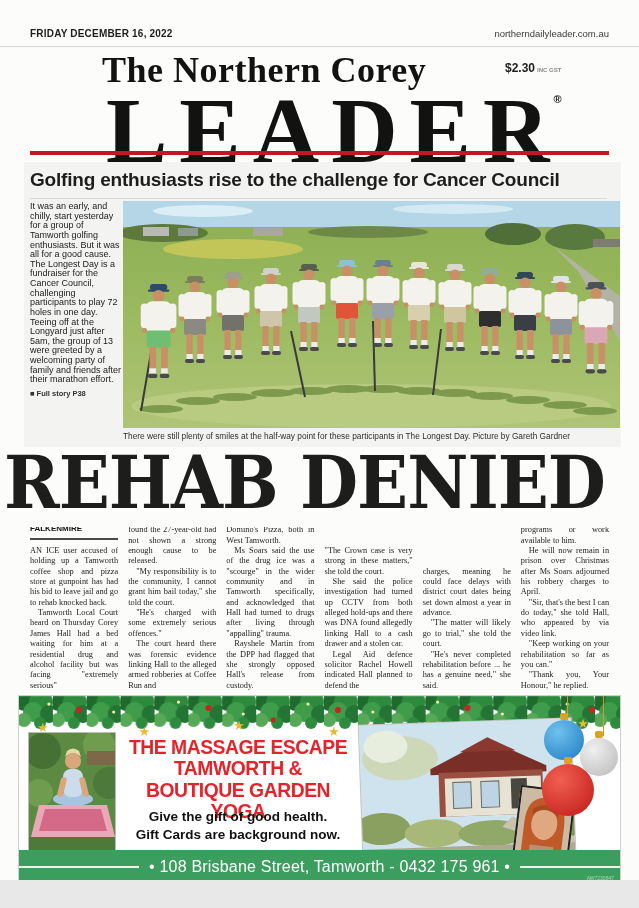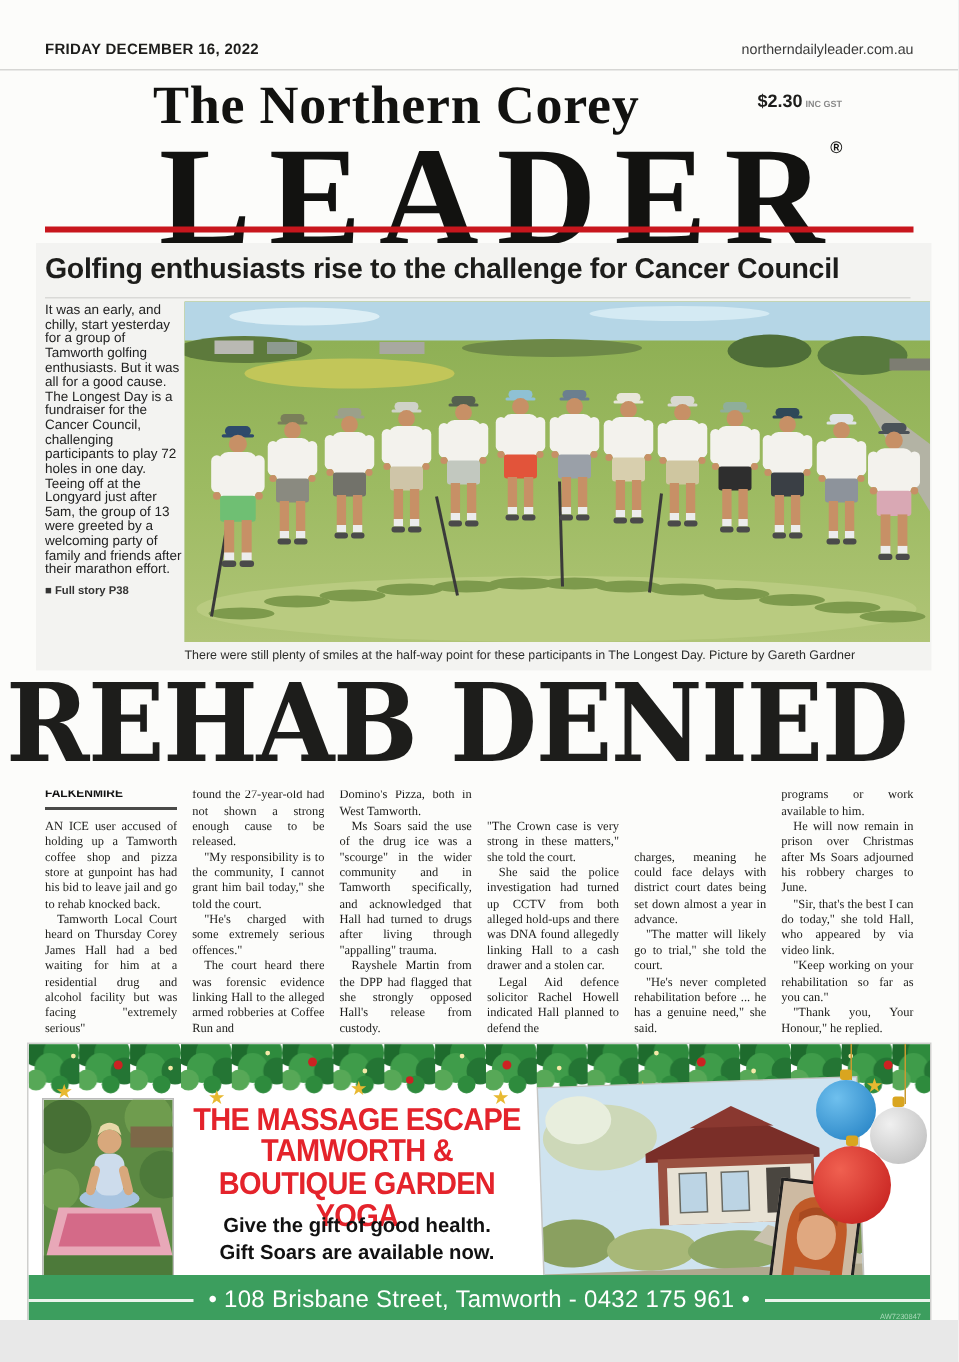--- a/index.html
+++ b/index.html
@@ -66,21 +66,21 @@
     font-weight:bold; font-size:13.5px; line-height:1.35; color:#111; }
   .house-photo { position:absolute; left:342px; top:26px; width:212px; height:132px;
     transform:rotate(-2deg); box-shadow:0 0 0 1px #c5c5c3; overflow:hidden; background:#cfe3ef; }
   .portrait-photo { position:absolute; left:497px; top:92px; width:56px; height:76px;
     transform:rotate(7deg); border:2px solid #222; overflow:hidden; background:#d8c4ae; }
   .bauble { position:absolute; border-radius:50%; }
   .bauble .cap { position:absolute; top:-7px; left:50%; transform:translateX(-50%);
     width:8px; height:7px; background:#d9a520; border-radius:2px; }
   .bauble-string { position:absolute; width:1.5px; background:#c89a30; }
   .ad-bar { position:absolute; left:0; right:0; bottom:0; height:34px;
-    display:flex; align-items:center; justify-content:center; gap:10px; }
+    display:flex; align-items:center; gap:10px; }
   .ad-bar .line { flex:0 0 120px; height:1.5px; background:#eaf4ec; }
   .ad-bar .addr { color:#ffffff; font-size:16px; letter-spacing:.2px; white-space:nowrap; }
   .ad-code { position:absolute; right:6px; bottom:3px; font-size:5px; color:#a9d8b8; }
 </style>
 </head>
 <body>
 
 <div id="page">
 
   <div class="topbar">
@@ -222,21 +222,21 @@
     <div class="col">
       <div>
           <p>charges, meaning he could face delays with district court dates being set down almost a year in advance.</p>
           <p>"The matter will likely go to trial," she told the court.</p>
           <p>"He's never completed rehabilitation before ... he has a genuine need," she said.</p>
         </div>
     </div>
     <div class="col">
       <div>
           <p>programs or work available to him.</p>
-          <p>He will now remain in prison over Christmas after Ms Soars adjourned his robbery charges to June.</p>
+          <p>He will now remain in prison over Christmas after Ms Soars adjourned his robbery charges to April.</p>
           <p>"Sir, that's the best I can do today," she told Hall, who appeared by via video link.</p>
           <p>"Keep working on your rehabilitation so far as you can."</p>
           <p>"Thank you, Your Honour," he replied.</p>
         </div>
 
     </div>
   </div>
 
   <div class="ad">
 
@@ -302,21 +302,21 @@
       </svg>
     </div>
 
     <div class="ad-title" style="color:#e4232b;">
       <div>THE MASSAGE ESCAPE</div>
       <div>TAMWORTH &amp;</div>
       <div>BOUTIQUE GARDEN YOGA</div>
     </div>
     <div class="ad-sub">
       <div>Give the gift of good health.</div>
-      <div>Gift Soars are available now.</div>
+      <div>Gift Cards are background now.</div>
     </div>
 
     <div class="house-photo">
       <svg width="212" height="132" viewBox="0 0 212 132">
         <rect width="212" height="70" fill="#cfe3ef"></rect>
         <ellipse cx="40" cy="34" rx="38" ry="22" fill="#cdd8b8"></ellipse>
         <ellipse cx="26" cy="22" rx="22" ry="16" fill="#e8eedd"></ellipse>
         <polygon points="70,46 128,18 186,46 186,52 70,52" fill="#7a2e28"></polygon>
         <polygon points="100,30 128,16 156,30" fill="#8a3830"></polygon>
         <rect x="78" y="50" width="104" height="44" fill="#9a5040"></rect>

